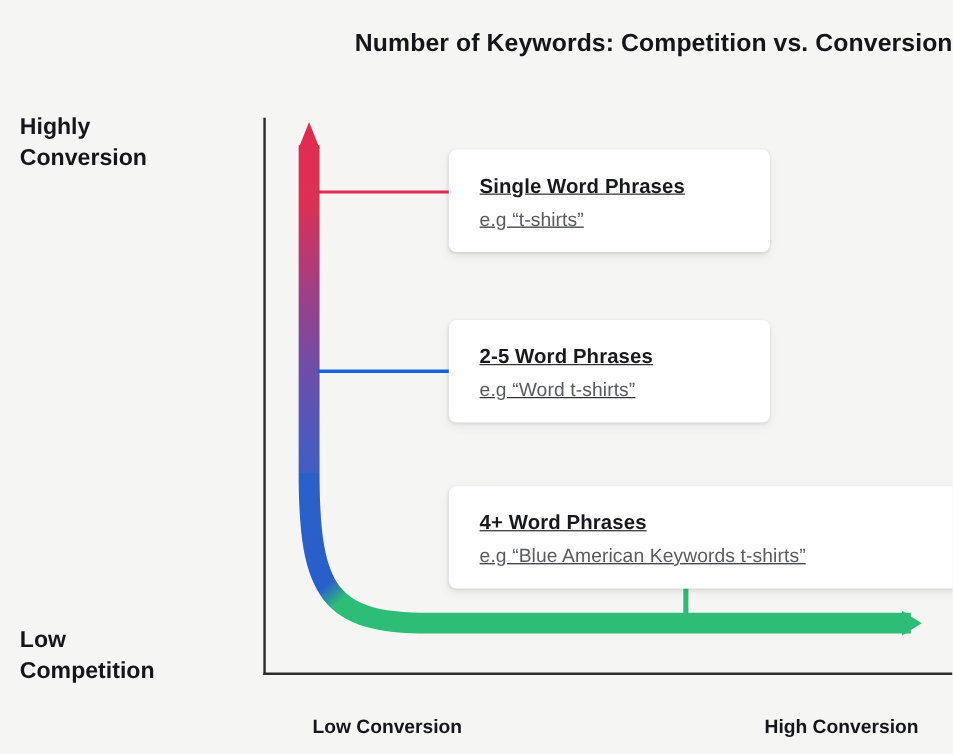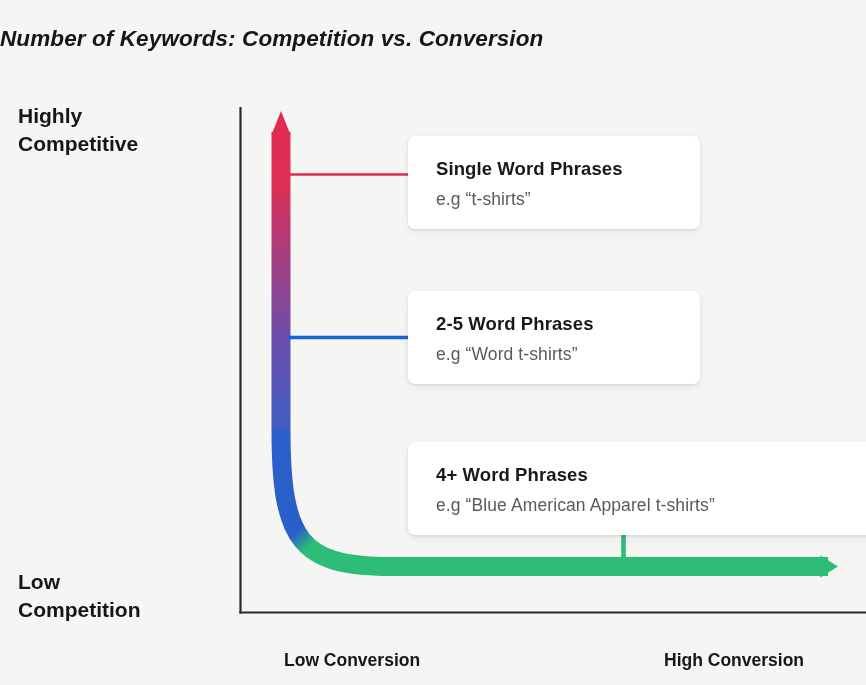--- a/index.html
+++ b/index.html
@@ -23,61 +23,61 @@
     width: 866px;
     height: 685px;
   }
 
   
   #chart-title {
     position: absolute;
     left: 0;
     top: 26px;
     width: 866px;
-    text-align: left;
+    text-align: right;
     font-size: 22.5px;
     font-weight: bold;
     letter-spacing: 0.1px;
     color: #15161a;
     white-space: nowrap;
-    font-style: italic;
   }
 
   
   .axis-label {
     position: absolute;
     font-size: 21px;
     font-weight: bold;
     color: #15161a;
     line-height: 28px;
     white-space: nowrap;
   }
   #y-label-top   { left: 18px; top: 102px; }
   #y-label-bottom{ left: 18px; top: 568px; }
   #x-label-low   { left: 284px; top: 646px; font-size: 17.5px; }
-  #x-label-high  { left: 664px; top: 646px; font-size: 17.5px; }
+  #x-label-high  { left: 695px; top: 646px; font-size: 17.5px; }
 
   
   #plot-svg {
     position: absolute;
     left: 0;
     top: 0;
     width: 866px;
     height: 685px;
     pointer-events: none;
   }
 
   
   .callout-card {
     position: absolute;
     background: #ffffff;
     border-radius: 7px;
     box-shadow: 0 1px 3px rgba(0,0,0,0.10), 0 4px 10px rgba(0,0,0,0.055);
     box-sizing: border-box;
     padding: 22px 26px 20px 28px;
+    text-decoration: underline;
   }
   .callout-title {
     font-size: 18.5px;
     font-weight: bold;
     color: #18191d;
     letter-spacing: 0.1px;
     margin: 0 0 9px 0;
     white-space: nowrap;
   }
   .callout-example {
@@ -94,21 +94,21 @@
 </style>
 </head>
 <body>
 
 <div id="stage">
 
   <div id="chart-title">Number of Keywords: Competition vs. Conversion</div>
 
   <div class="axis-label" id="y-label-top">
     <div>Highly</div>
-    <div>Competitive</div>
+    <div>Conversion</div>
   </div>
 
   <div class="axis-label" id="x-label-low">Low Conversion</div>
 
   <div class="axis-label" id="y-label-bottom">
     <div>Low</div>
     <div>Competition</div>
   </div>
   <div class="axis-label" id="x-label-high">High Conversion</div>
 
@@ -158,16 +158,16 @@
     <p class="callout-example">e.g “t-shirts”</p>
   </div>
 
   <div class="callout-card" id="card-two-three">
     <p class="callout-title">2-5 Word Phrases</p>
     <p class="callout-example">e.g “Word t-shirts”</p>
   </div>
 
   <div class="callout-card" id="card-four-plus">
     <p class="callout-title">4+ Word Phrases</p>
-    <p class="callout-example">e.g “Blue American Apparel t-shirts”</p>
+    <p class="callout-example">e.g “Blue American Keywords t-shirts”</p>
   </div>
 
 </div>
 
 </body></html>

